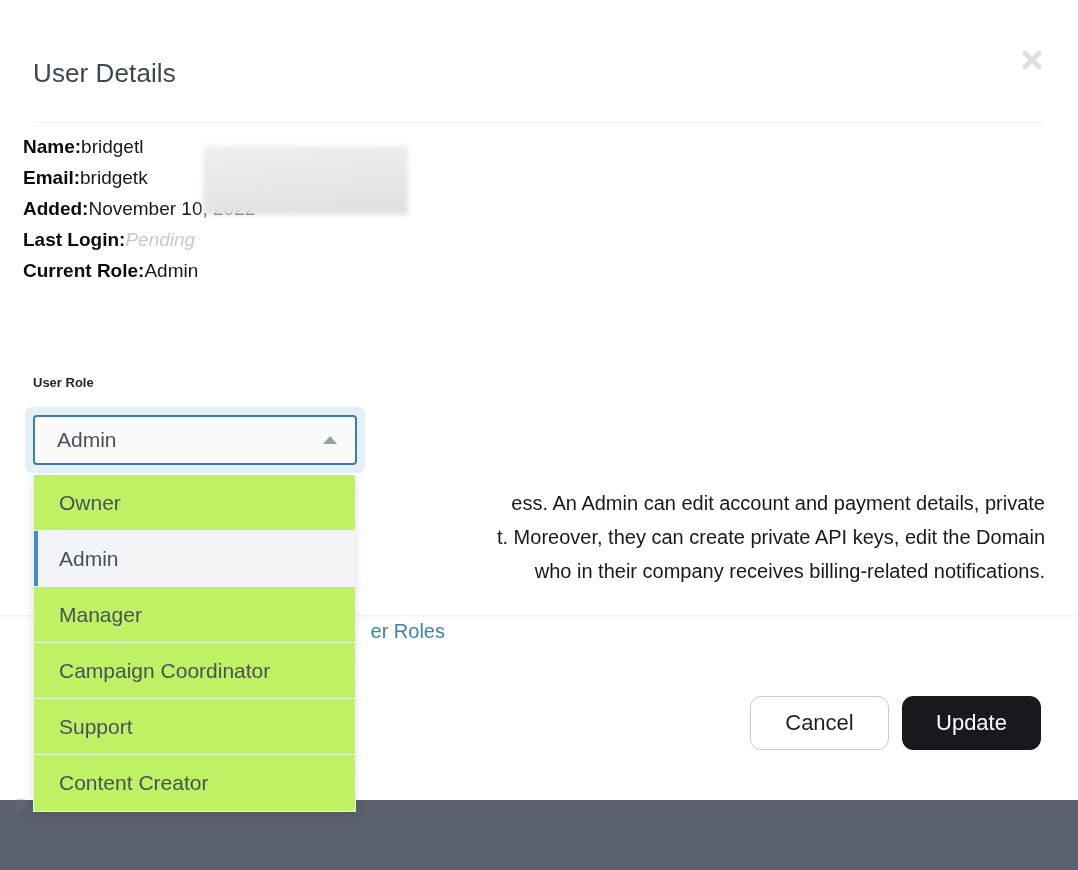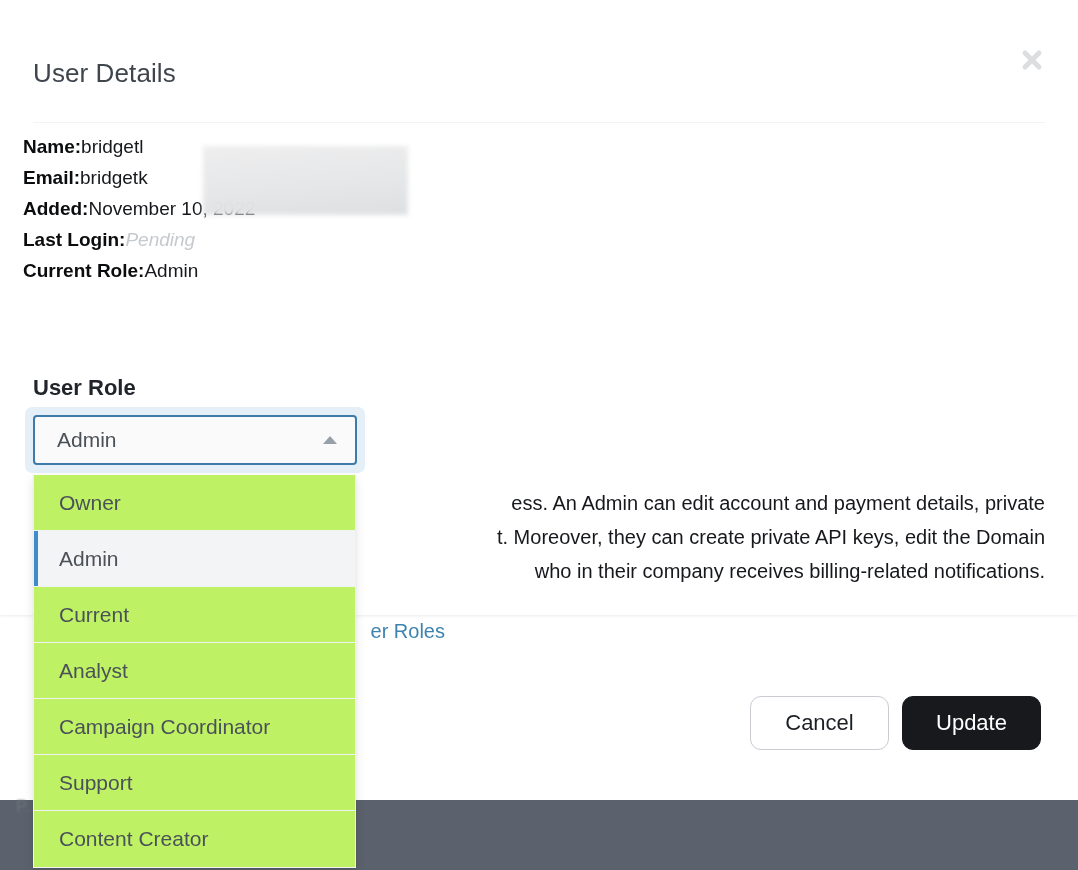--- a/index.html
+++ b/index.html
@@ -135,21 +135,21 @@
     background: linear-gradient(175deg, #eeeeef 0%, #e6e7e8 55%, #dedfe1 100%);
     filter: blur(2.6px);
     opacity: 0.98;
   }
 
   
   .field-label {
     position: absolute;
     left: 33px;
     top: 375px;
-    font-size: 22px;
+    font-size: 13px;
     font-weight: 700;
     color: #21242b;
   }
 
   .select-wrap {
     position: absolute;
     left: 25px;
     top: 407px;
     width: 340px;
     height: 66px;
@@ -359,21 +359,20 @@
           <svg width="20" height="20" viewBox="0 0 20 20" aria-hidden="true">
             <polygon points="10,6 17,14 3,14" fill="#97a0a8"></polygon>
           </svg>
         </span>
       </div>
     </div>
 
     <div class="dropdown">
       <div class="dd-item">Owner</div>
       <div class="dd-item selected">Admin</div>
-      <div class="dd-item">Current</div>
-      <div class="dd-item">Analyst</div>
+      <div class="dd-item">Manager</div>
       <div class="dd-item">Campaign Coordinator</div>
       <div class="dd-item">Support</div>
       <div class="dd-item">Content Creator</div>
     </div>
 
   </div>
 </div>
 
 </body></html>

